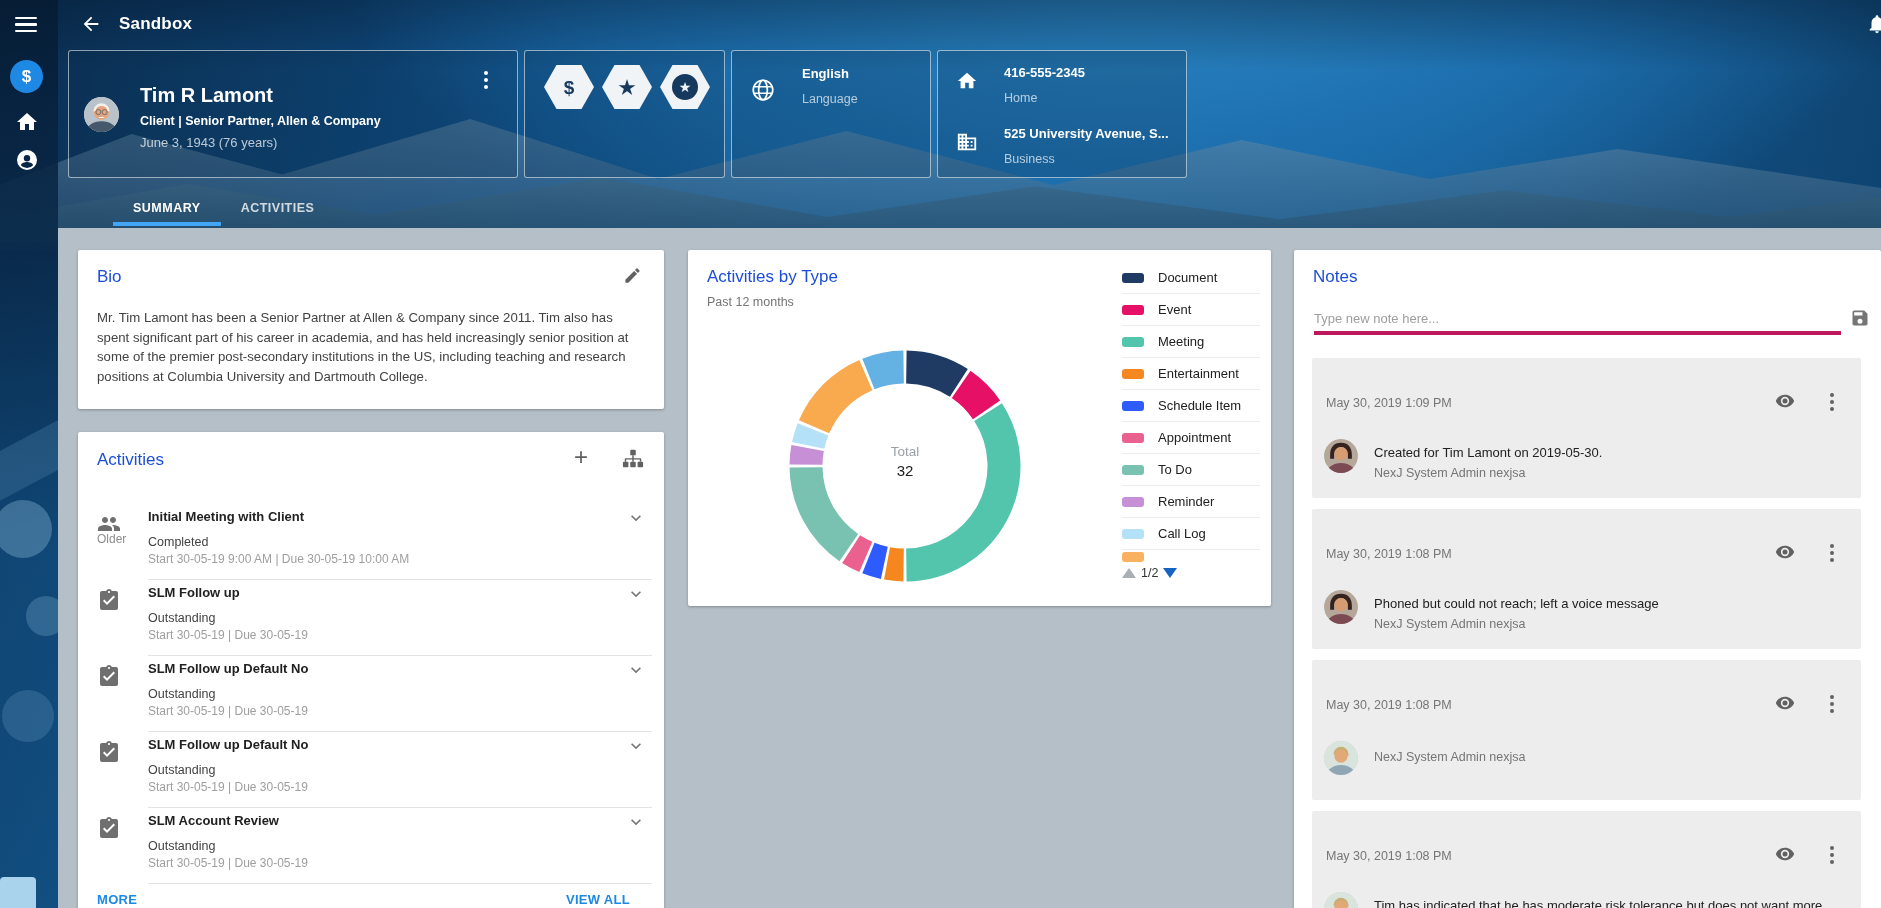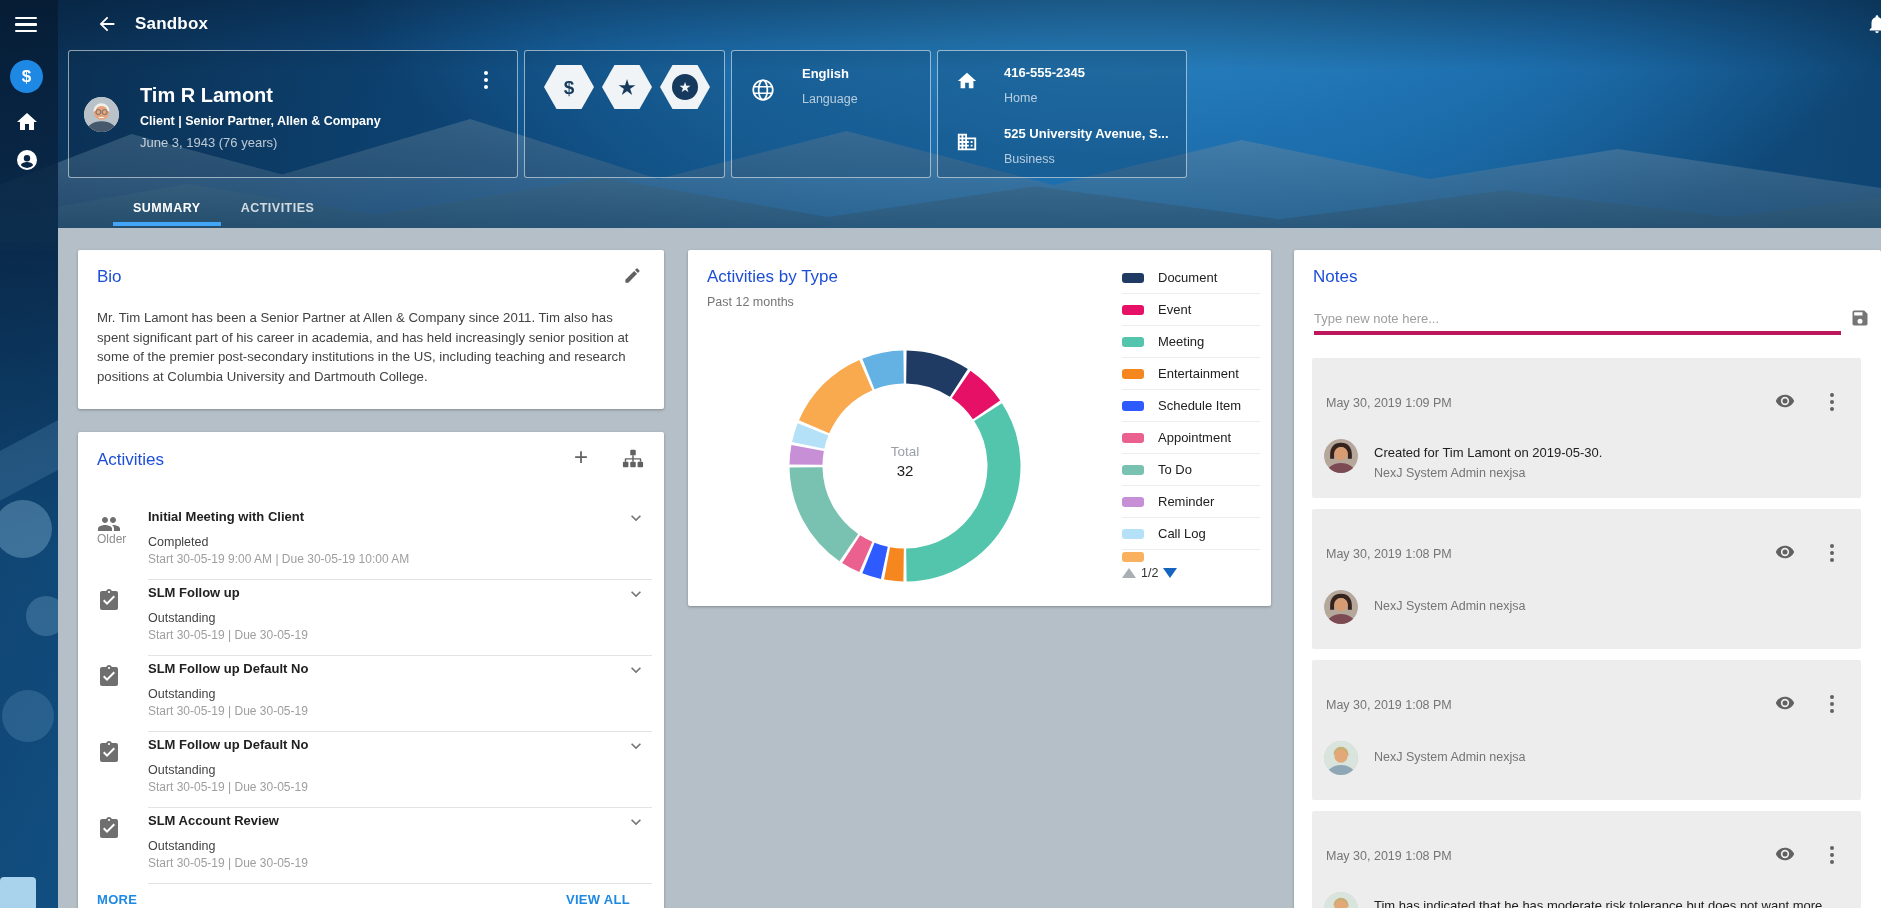--- a/index.html
+++ b/index.html
@@ -32,21 +32,21 @@
   
   .sidebar { position:absolute; left:0; top:0; width:58px; height:908px; z-index:30; }
   .hamburger { position:absolute; left:15px; top:17px; width:22px; height:16px; cursor:pointer; }
   .hamburger i { display:block; height:2.4px; background:#fff; border-radius:1px; margin-bottom:4px; }
   .nav-dollar { position:absolute; left:10px; top:60px; width:33px; height:33px; border-radius:50%;
     background:var(--accent,#1e88e5); color:#fff; font-weight:bold; font-size:17px; display:flex; align-items:center; justify-content:center; }
   .side-ic { position:absolute; left:15px; width:24px; height:24px; color:#fff; }
   .side-home { top:110px; } .side-person { top:148px; }
 
   
-  .topbar { position:absolute; left:58px; top:0; right:0; height:48px; z-index:25; display:flex; align-items:center;padding-left:16px; }
+  .topbar { position:absolute; left:58px; top:0; right:0; height:48px; z-index:25; display:flex; align-items:center; }
   .back-btn { margin-left:22px; width:22px; height:22px; color:#fff; }
   .app-title { margin-left:17px; color:#fff; font-size:17px; font-weight:bold; letter-spacing:.2px; }
   .bell { position:absolute; left:1866px; top:13px; width:22px; height:22px; color:#fff; }
 
   
   .hero-card { position:absolute; top:50px; height:128px; border:1px solid rgba(255,255,255,.55);
     border-radius:3px; background:rgba(10,40,70,.22); z-index:20; color:#fff; }
   .profile-card { left:68px; width:450px; }
   .badges-card { left:524px; width:201px; }
   .language-card { left:731px; width:200px; }
@@ -512,20 +512,21 @@
         <svg viewBox="0 0 36 36">
           <circle cx="18" cy="18" r="18" fill="#b6a79b"></circle>
           <path d="M18 4c7.5 0 11.5 5 11.5 12.5V21h-4.2v-5.2a7.3 7.3 0 0 0-14.6 0V21H6.5v-4.5C6.5 9 10.5 4 18 4z" fill="#35231e"></path>
           <circle cx="18" cy="15.5" r="7" fill="#d79c72"></circle>
           <path d="M3 36a15 10.5 0 0 1 30 0z" fill="#7c4a52"></path>
         </svg>
       </span>
 
     </span>
     <div class="note-texts">
+      <div class="note-text">Phoned but could not reach; left a voice message</div>
       <div class="note-author">NexJ System Admin nexjsa</div>
     </div>
   </div>
           <div class="note avatar-male">
     <span class="note-time">May 30, 2019 1:08 PM</span>
     <span class="icon-btn note-eye">
       <svg viewBox="0 0 24 24" fill="currentColor">
                 <path d="M12 4.5C7 4.5 2.73 7.61 1 12c1.73 4.39 6 7.5 11 7.5s9.27-3.11 11-7.5c-1.73-4.39-6-7.5-11-7.5zM12 17a5 5 0 1 1 0-10 5 5 0 0 1 0 10zm0-8a3 3 0 1 0 0 6 3 3 0 0 0 0-6z"></path>
               </svg>
     </span>

